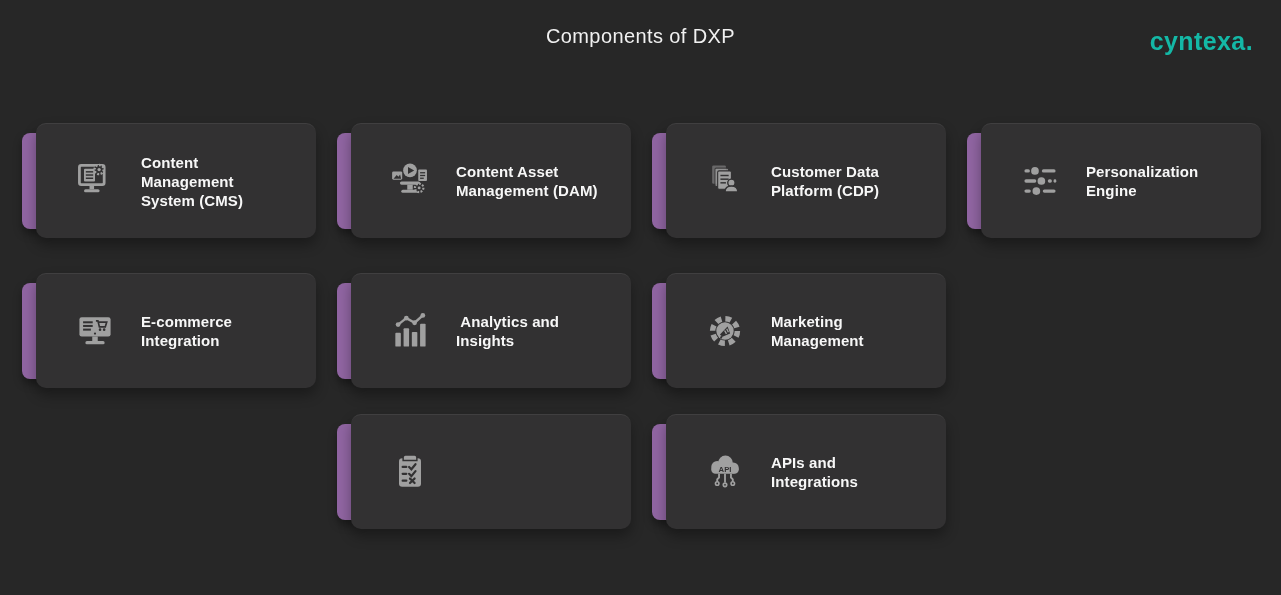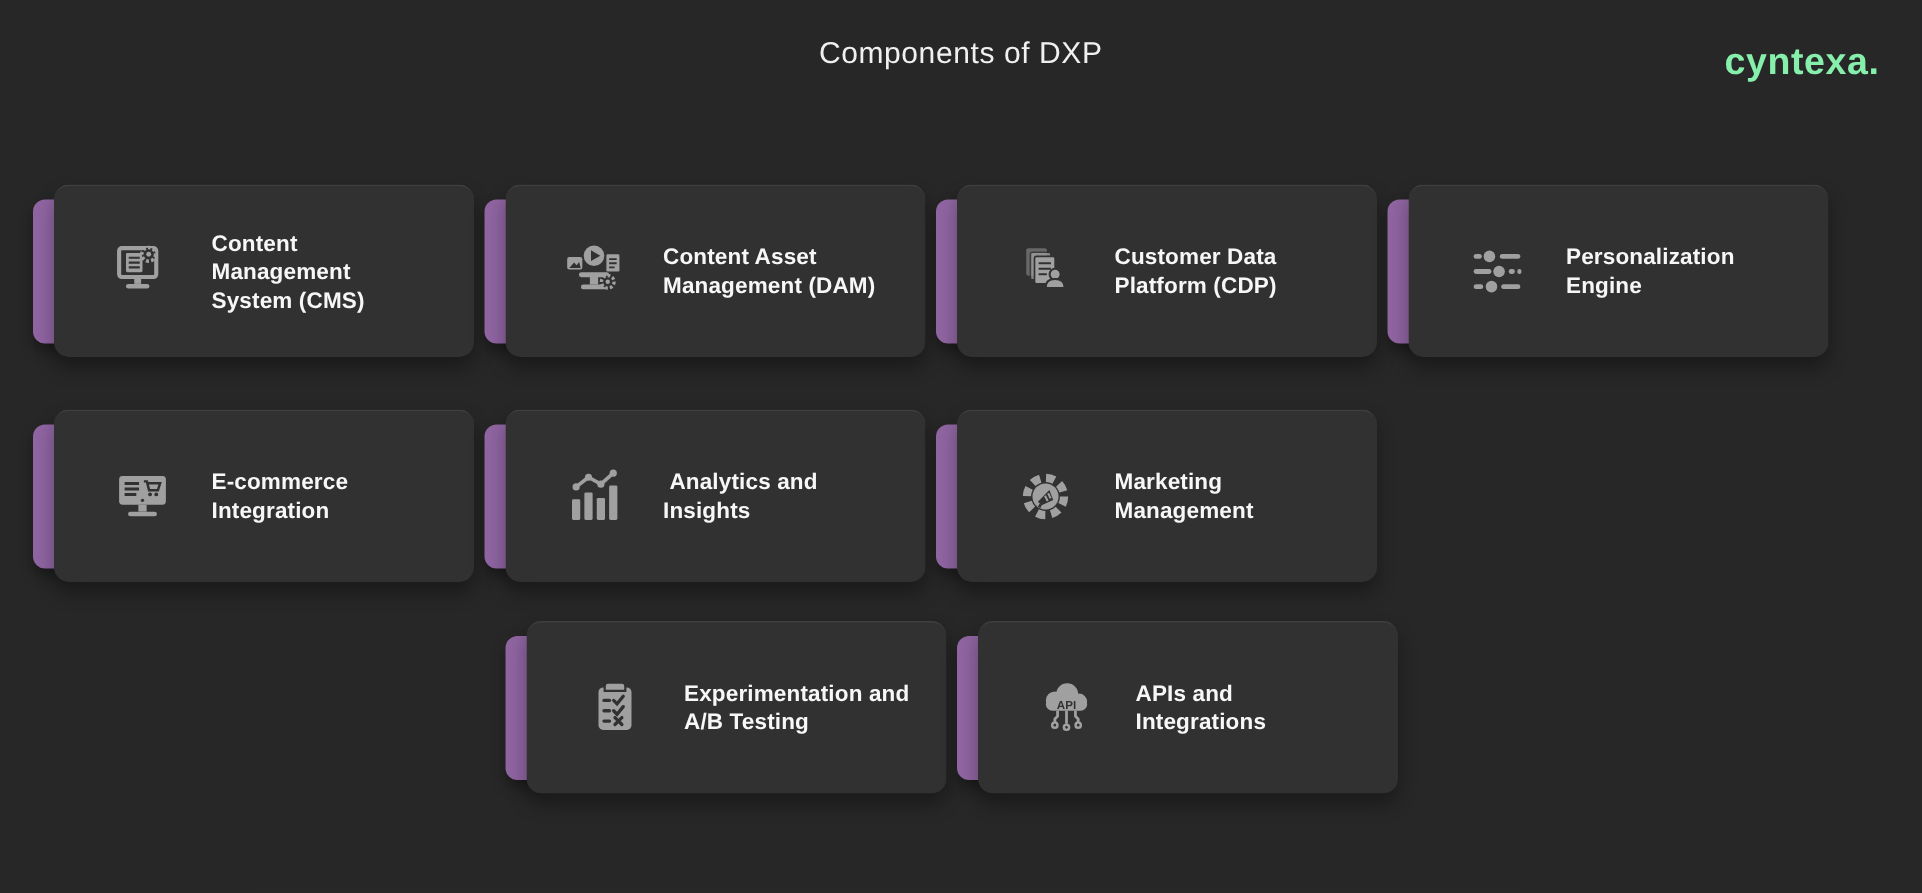--- a/index.html
+++ b/index.html
@@ -18,26 +18,26 @@
     font-size: 20px;
     font-weight: 400;
     color: #f0f0f0;
     letter-spacing: 0.4px;
   }
   .logo {
     position: absolute;
     top: 27px; right: 28px;
     font-size: 25px;
     font-weight: 600;
-    color: #86efac;
+    color: #14b8a6;
     letter-spacing: 0.4px;
     text-align: right;
   }
   .grid { position: absolute; top: 123px; left: 0; width: 1281px; }
-  .row { display: flex; gap: 21px; margin-left: 36px; }
+  .row { display: flex; gap: 35px; margin-left: 36px; }
   .row-2 { margin-top: 35px; }
   .row-3 { margin-top: 26px; margin-left: 351px; }
   .cell { position: relative; width: 280px; height: 115px; flex-shrink: 0; }
   .accent-bar {
     position: absolute;
     left: -14px; top: 10px; bottom: 9px;
     width: 28px;
     background: #9065a2;
     border-radius: 8px;
     box-shadow: 0 5px 9px rgba(0,0,0,0.35);
@@ -267,22 +267,20 @@
               <line x1="16" y1="18.5" x2="20" y2="18.5"></line>
               <polyline points="23,18.5 25.5,21 30,15.5"></polyline>
               <line x1="16" y1="26" x2="20" y2="26"></line>
               <polyline points="23,26 25.5,28.5 30,23"></polyline>
               <line x1="16" y1="33.5" x2="20" y2="33.5"></line>
               <line x1="24" y1="31" x2="29" y2="36"></line>
               <line x1="29" y1="31" x2="24" y2="36"></line>
             </g>
           </svg>
         </span>
-        <span class="label">Experimentation and
-A/B Testing</span>
       </div>
     </div>
 
     <div class="cell">
       <div class="accent-bar"></div>
       <div class="card">
         <span class="icon">
           <svg viewBox="0 0 48 48">
             <g fill="#a0a0a0">
               <circle cx="15.5" cy="18.5" r="6.5"></circle>

